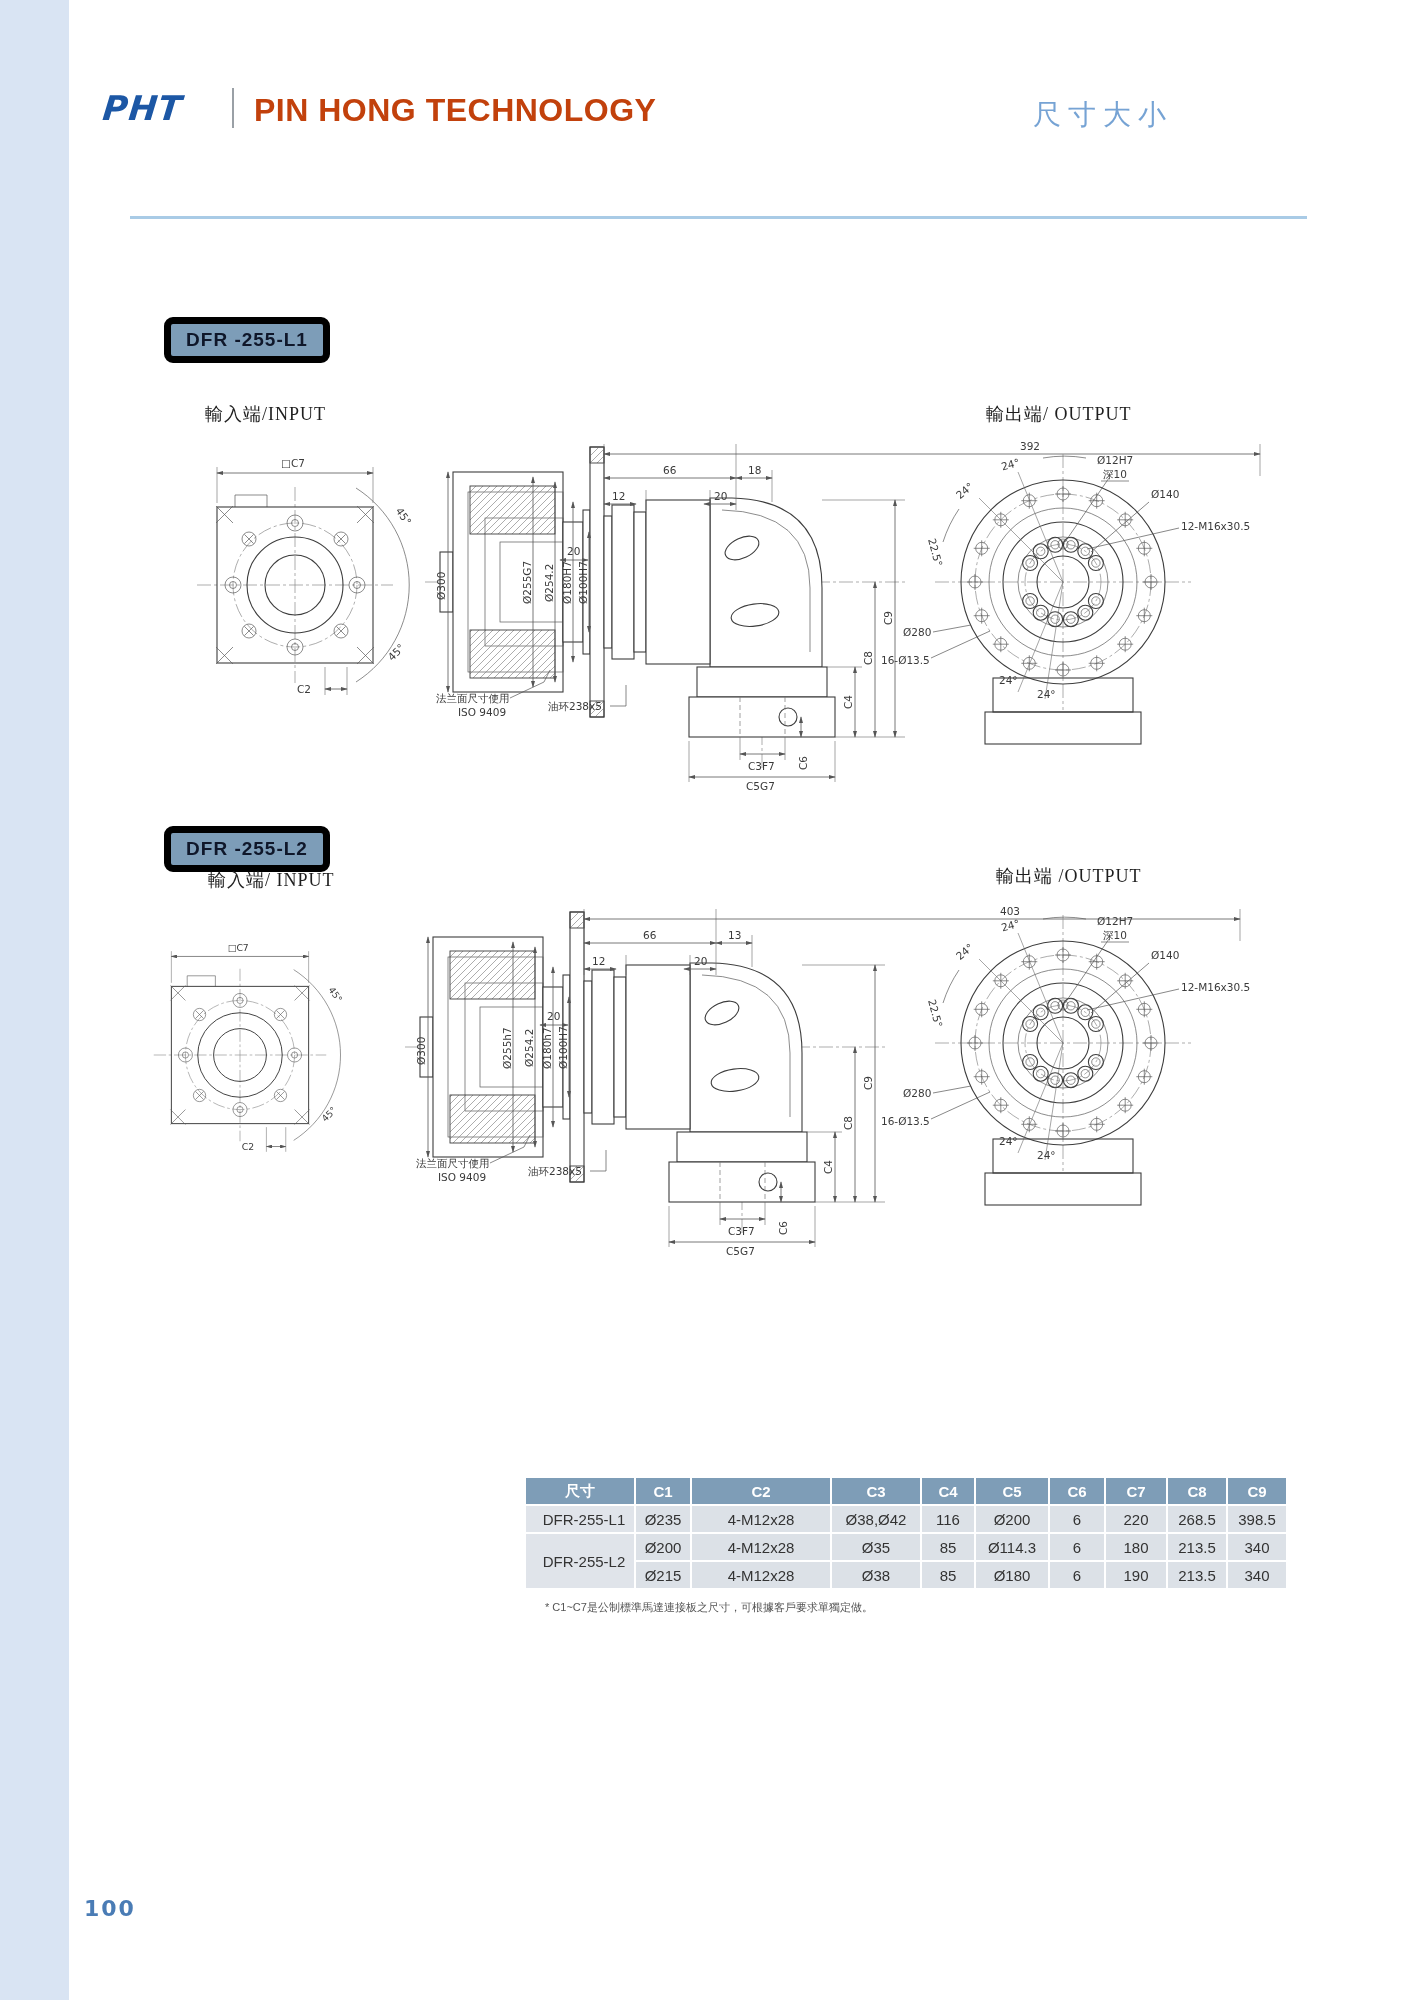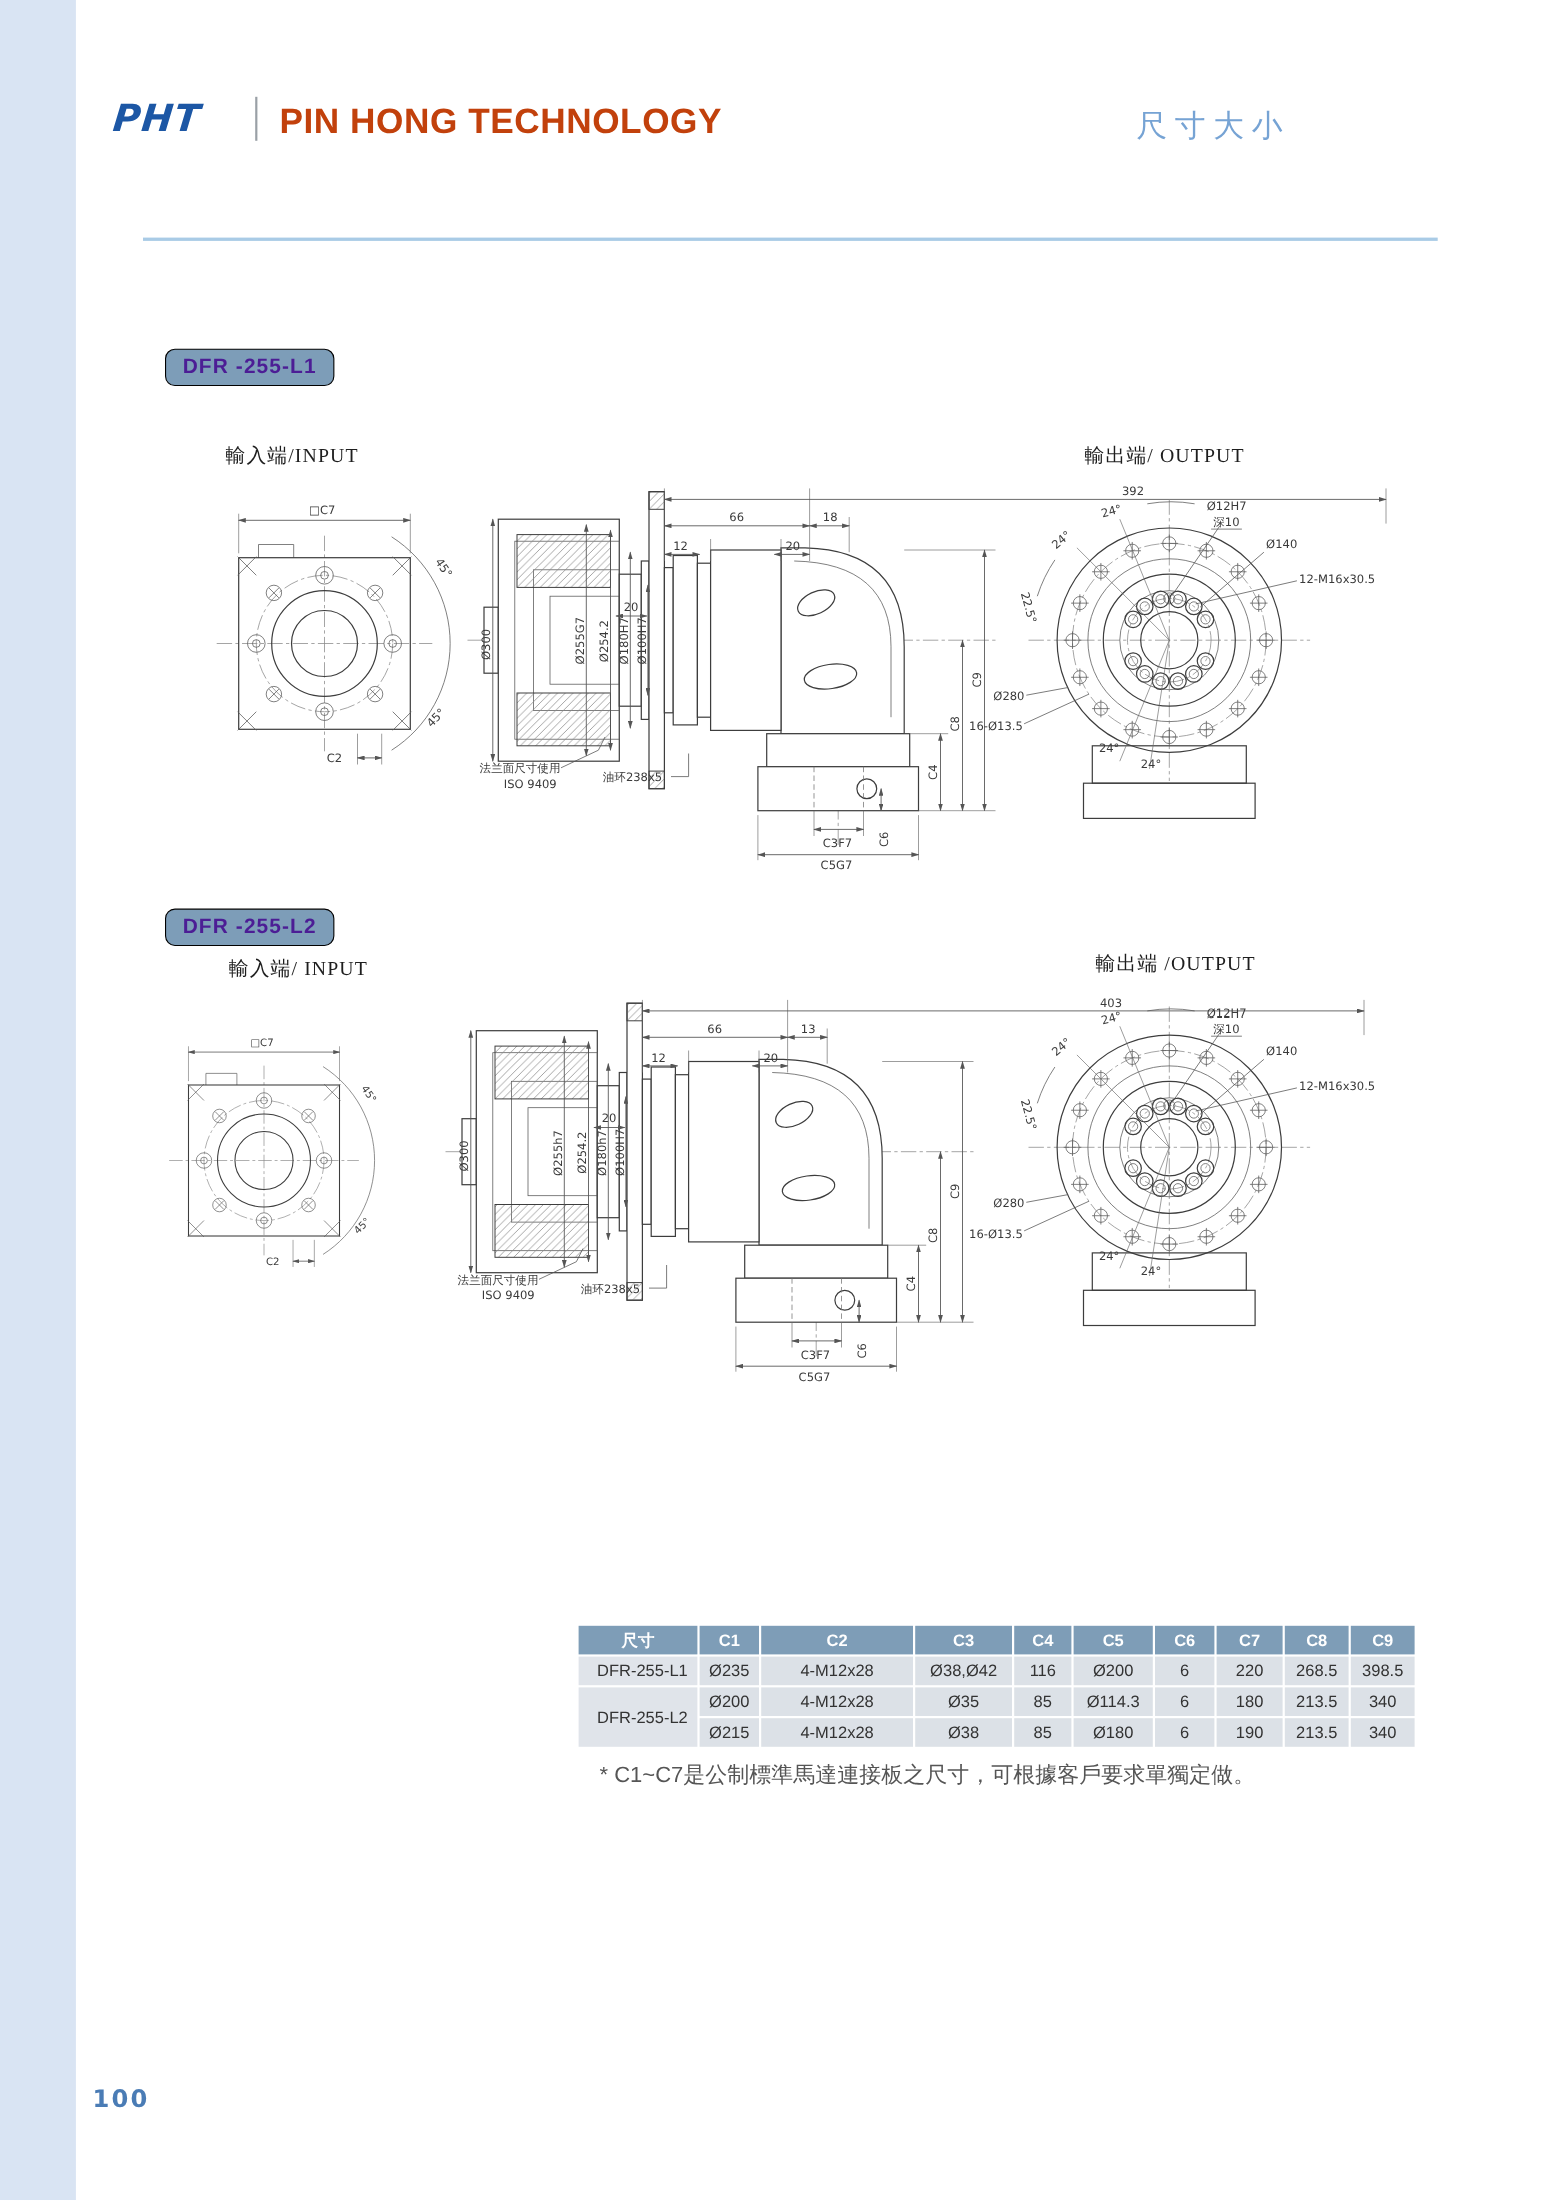--- a/index.html
+++ b/index.html
@@ -5,28 +5,28 @@
   html,body{margin:0;padding:0;background:#e8e8e8;}
   .page{position:relative;width:1425px;height:2000px;background:#ffffff;overflow:hidden;
         font-family:"Liberation Sans",sans-serif;}
   .sidebar{position:absolute;left:0;top:0;width:69px;height:2000px;background:#d9e4f3;}
   .logo{position:absolute;left:103px;top:88px;font-family:"DejaVu Sans",sans-serif;
         font-style:italic;font-weight:800;font-size:34px;color:#1c57a5;letter-spacing:1px;transform:skewX(-6deg);}
   .logo-divider{position:absolute;left:232px;top:88px;width:2px;height:40px;background:#9aa0a6;}
   .company{position:absolute;left:254px;top:92px;font-size:32px;font-weight:bold;color:#c2410c;letter-spacing:0.5px;}
   .pagetitle{position:absolute;left:1033px;top:96px;font-size:28px;color:#76a3d4;letter-spacing:7px;}
   .header-rule{position:absolute;left:130px;top:216px;width:1177px;height:3px;background:#a9cbe6;}
-  .badge{position:absolute;left:150px;width:152px;height:32px;background:#7d9db8;border:1px solid #000000;
-         border-radius:9px;color:#4c1d95;font-size:19px;font-weight:bold;letter-spacing:1px;
+  .badge{position:absolute;left:164px;width:152px;height:32px;background:#7d9db8;border:7px solid #000000;
+         border-radius:9px;color:#0f172a;font-size:19px;font-weight:bold;letter-spacing:1px;
          display:flex;align-items:center;justify-content:center;}
   .viewlabel{position:absolute;font-size:18px;color:#1e1e1e;font-family:"Liberation Serif",serif;letter-spacing:1px;}
   .drawing{position:absolute;left:140px;width:1170px;height:370px;}
   .pagenum{position:absolute;left:84px;top:1896px;font-size:22px;font-weight:bold;color:#4a7cb5;
            letter-spacing:2px;font-family:"DejaVu Sans",sans-serif;}
-  .footnote{position:absolute;left:545px;top:1600px;font-size:20px;color:#555;}
+  .footnote{position:absolute;left:545px;top:1600px;font-size:11px;color:#555;}
   
   .spec{position:absolute;left:524px;top:1476px;border-collapse:separate;border-spacing:2px;}
   .spec th{background:#7e9db7;color:#fff;font-size:15px;font-weight:600;height:26px;padding:0 4px;}
   .spec td{background:#dce1e7;color:#333;font-size:15px;text-align:center;height:26px;padding:0 4px;}
   .spec td.model{background:#e0e4ea;padding-left:12px;}
   
   .ol{fill:none;stroke:#3d3d3d;stroke-width:1.1;}
   .olf{fill:#ffffff;stroke:#3d3d3d;stroke-width:1.1;}
   .thin{fill:none;stroke:#5a5a5a;stroke-width:0.7;}
   .cl{stroke:#8a8a8a;stroke-width:0.7;stroke-dasharray:14 3 3 3;fill:none;}

